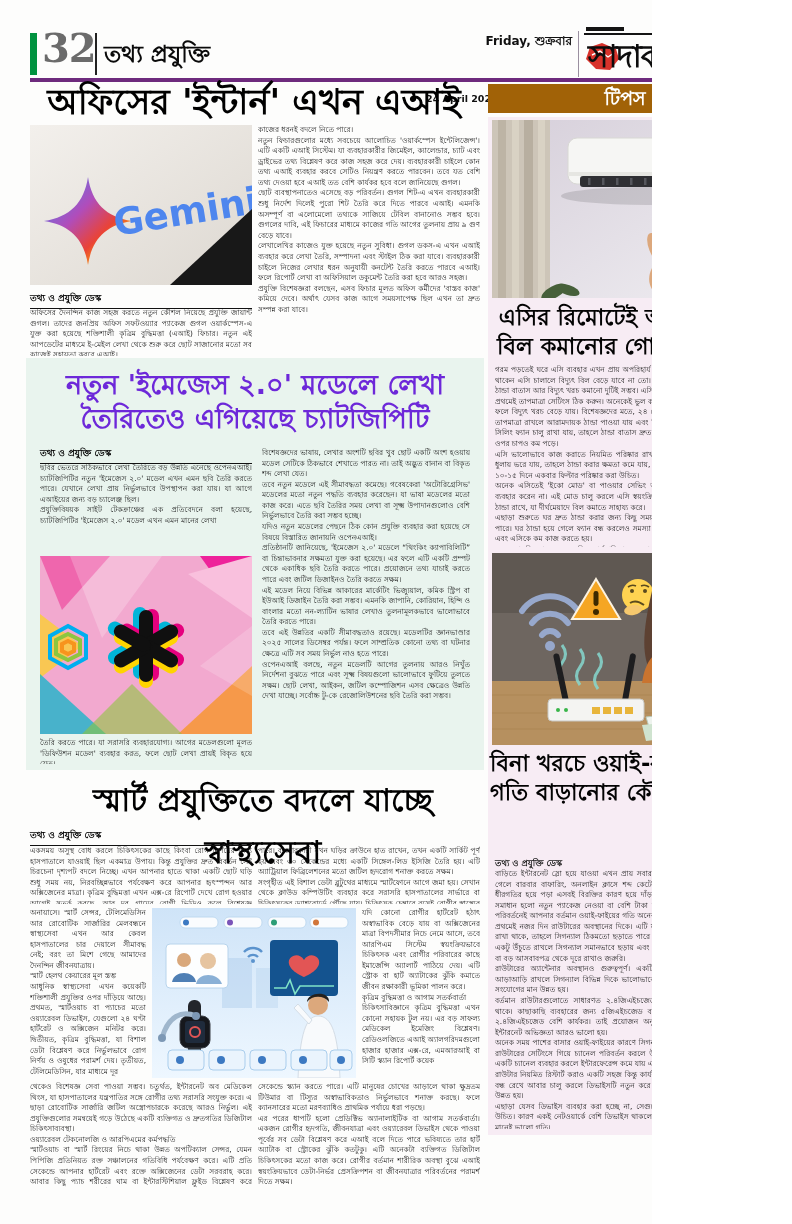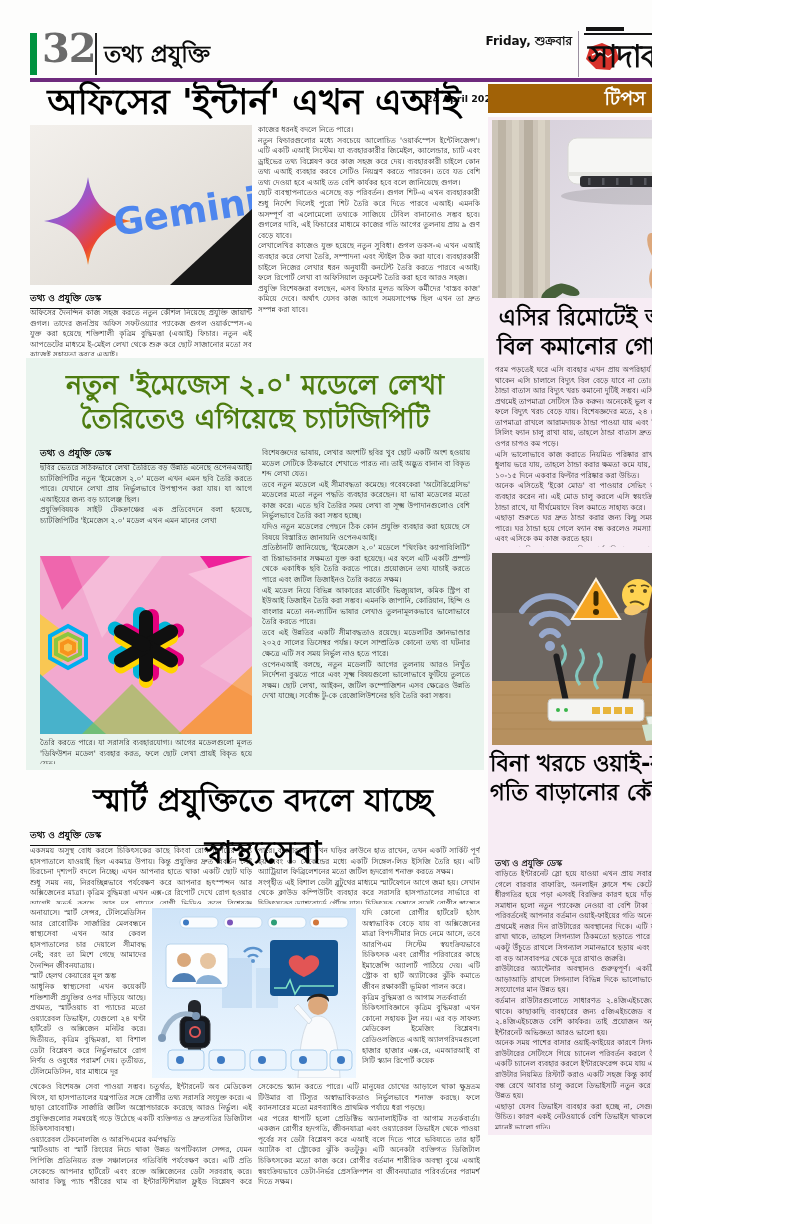--- a/index.html
+++ b/index.html
@@ -49,21 +49,21 @@
   .article1{left:30px;top:122px;width:450px;height:234px;}
   .article1 .abs{position:absolute;}
   .a1-img{left:0;top:3px;width:222px;height:160px;}
   .a1-byline{left:0;top:169px;width:222px;}
   .a1-col1{left:0;top:186px;width:222px;height:48px;}
   .a1-col2{left:228px;top:3px;width:222px;height:230px;}
   
   .article2{left:26px;top:358px;width:458px;height:412px;background:#e9f4ee;}
   .article2 .abs{position:absolute;}
   .a2-headline{left:6px;width:446px;top:10px;text-align:center;font-size:27px;font-weight:800;
-               line-height:1.25;color:#4d7c0f;}
+               line-height:1.25;color:#6d28d9;}
   .a2-byline{left:14px;top:88px;width:212px;}
   .a2-col1{left:14px;top:105px;width:212px;height:90px;}
   .a2-img{left:14px;top:198px;width:212px;height:178px;}
   .a2-col1b{left:14px;top:380px;width:212px;height:26px;}
   .a2-col2{left:236px;top:90px;width:208px;height:316px;}
   
   .article3{left:30px;top:776px;width:450px;height:414px;}
   .article3 .abs{position:absolute;}
   .a3-headline{left:8px;width:450px;top:0;text-align:center;font-size:31px;font-weight:800;color:#000;}
   .a3-byline{left:0;top:52px;width:222px;}

